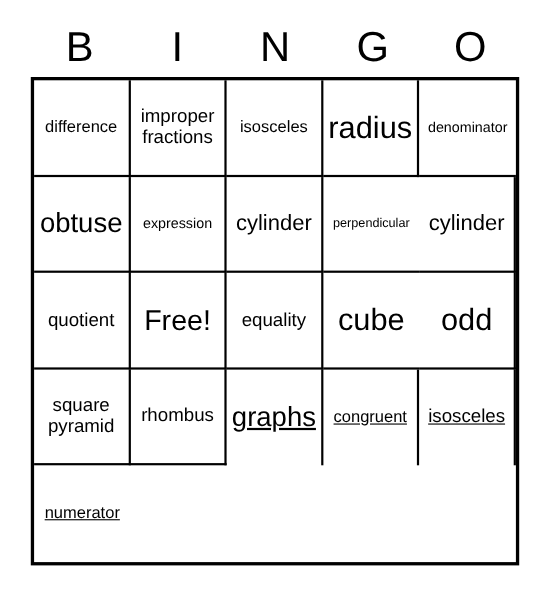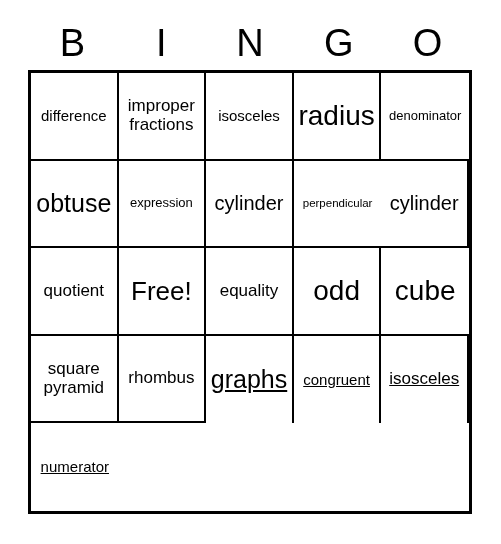--- a/index.html
+++ b/index.html
@@ -139,26 +139,26 @@
     </div>
     <div class="cell fs-md">
       <span class="cell-text">quotient</span>
     </div>
     <div class="cell fs-free">
       <span class="cell-text">Free!</span>
     </div>
     <div class="cell fs-md">
       <span class="cell-text">equality</span>
     </div>
+    <div class="cell col-last fs-xxl">
+      <span class="cell-text">cube</span>
+    </div>
+
     <div class="cell fs-xxl">
       <span class="cell-text">odd</span>
-    </div>
-
-    <div class="cell col-last fs-xxl">
-      <span class="cell-text">cube</span>
     </div>
     <div class="cell fs-md">
       <span class="cell-text">square
 pyramid</span>
     </div>
     <div class="cell fs-md">
       <span class="cell-text">rhombus</span>
     </div>
 
     <div class="cell row-last fs-xl">

